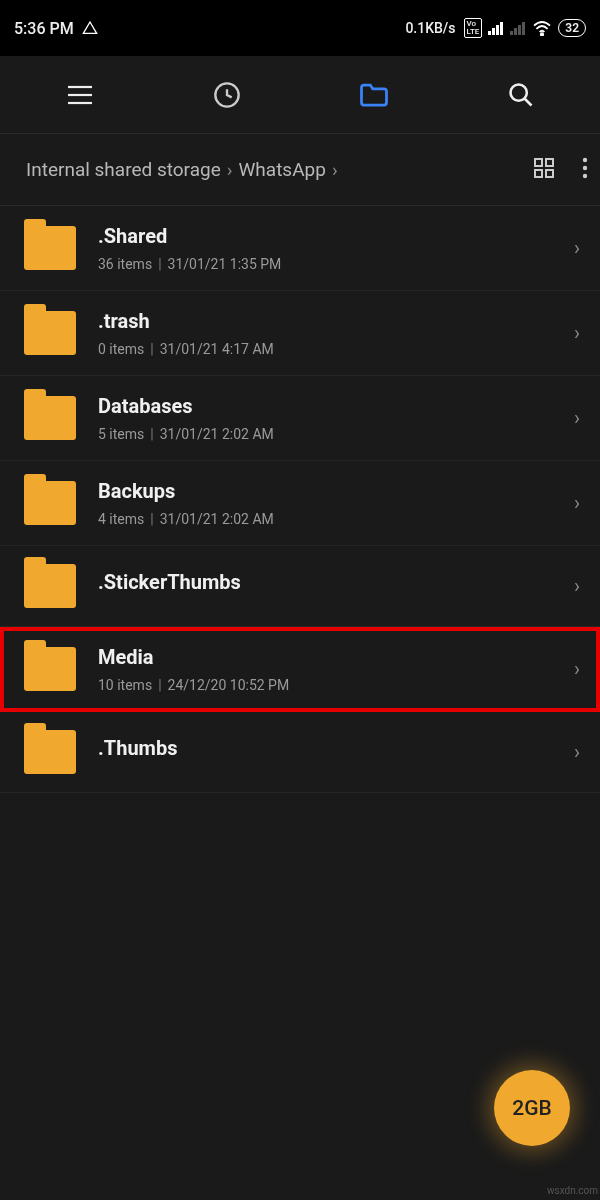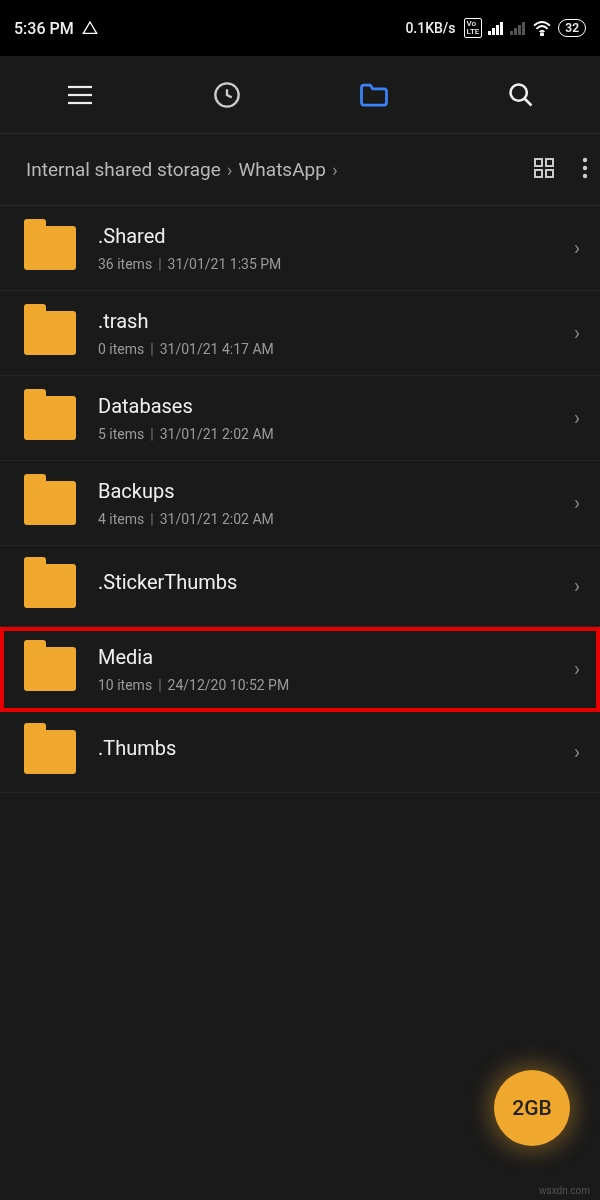--- a/index.html
+++ b/index.html
@@ -69,36 +69,36 @@
     position: relative;
     flex-shrink: 0;
   }
   .folder-ic::before {
     content:"";
     position:absolute; left:0; top:-7px;
     width:22px; height:10px; background:#f0a82e;
     border-radius: 3px 3px 0 0;
   }
   .meta { margin-left: 22px; flex:1; }
-  .fname { font-size: 20px; color:#f0f0f0; margin-bottom:8px; }
+  .fname { font-size: 20px; color:#f0f0f0; margin-bottom:8px;font-weight:bold; }
   .fsub { font-size: 14px; color:#9a9a9a; }
   .fsub .sep { margin: 0 6px; color:#777; }
   .row-chevron { color:#888; font-size:20px; }
 
   
   .fab {
     position:absolute; right: 30px; bottom: 54px;
     width: 76px; height: 76px; border-radius: 50%;
     background: #f0a82e;
     display:flex; align-items:center; justify-content:center;
     font-size: 21px; font-weight:500; color:#222;
     box-shadow: 0 0 22px 6px rgba(240,168,46,0.35);
   }
   .watermark {
-    position:absolute; right:10px; bottom:4px;
+    position:absolute; right:2px; bottom:4px;
     font-size:10px; color:#555;margin-left:27px;
   }
 </style>
 </head>
 <body>
 
 <div class="statusbar">
   <div class="left">
     <span>5:36 PM</span>
     <span class="tri-icon">

